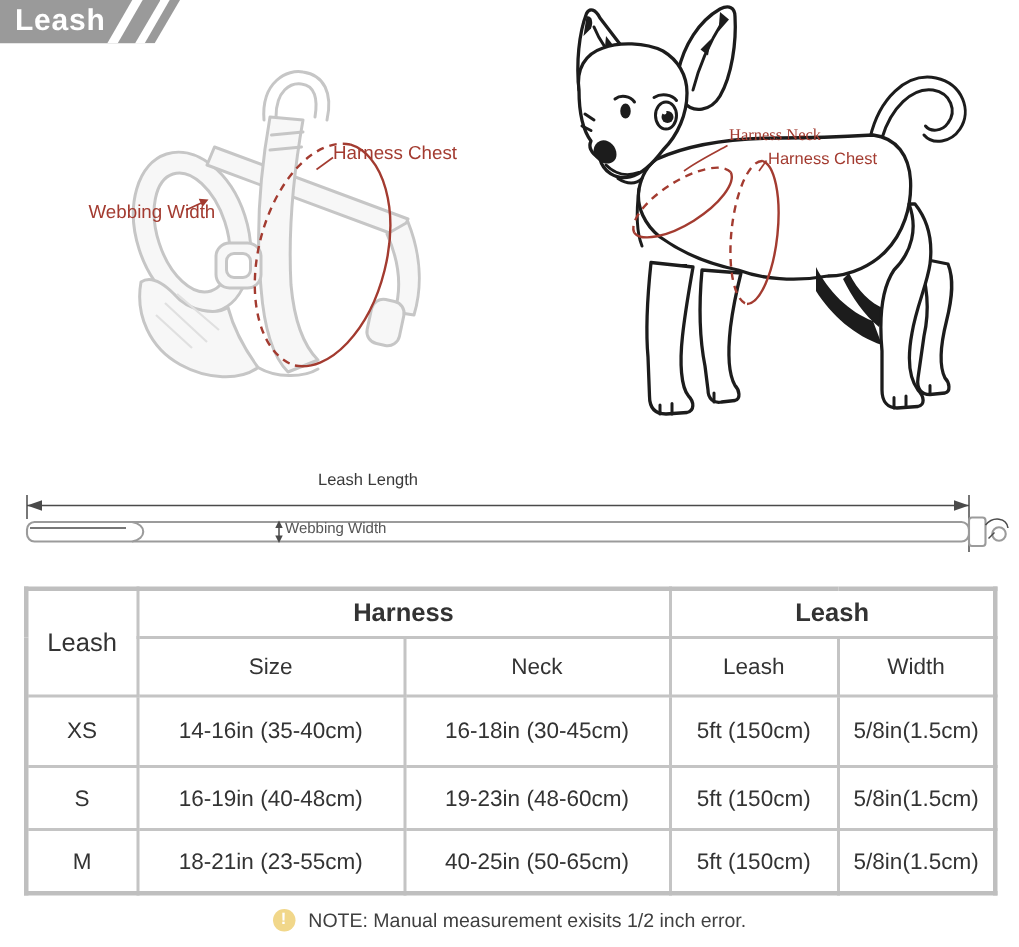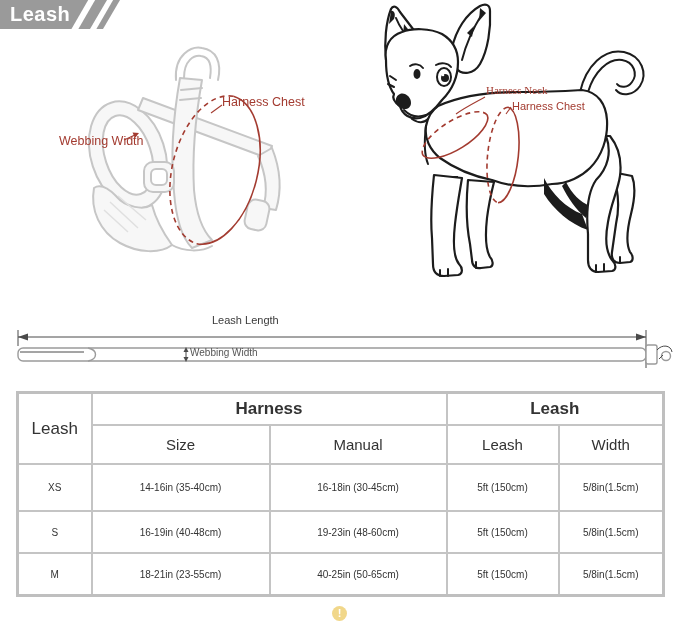--- a/index.html
+++ b/index.html
@@ -46,21 +46,21 @@
   .dim{stroke:#4a4a4a;stroke-width:1;fill:none;}
   .dim-fill{fill:#4a4a4a;stroke:none;}
   .lgray{stroke:#9b9b9b;stroke-width:1.4;fill:#ffffff;}
   #size-table{position:absolute;left:16px;top:391px;border-collapse:collapse;table-layout:fixed;
           border:3px solid #bfbfbf;background:#fff;}
   #size-table td{border:2px solid var(--table-border);text-align:center;vertical-align:middle;
           color:#333;padding:0;}
   #size-table .grp{font-weight:bold;font-size:17px;height:30px;}
   #size-table .corner{font-size:17px;}
   #size-table .sub{font-size:15px;height:37px;}
-  #size-table .dat{font-size:10px;}
+  #size-table .dat{font-size:15px;}
   #size-table tr.r-xs td{height:45px;} #size-table tr.r-s td,#size-table tr.r-m td{height:40px;}
   #note-row{position:absolute;left:0;right:0;top:606px;display:flex;align-items:center;
           justify-content:center;gap:9px;}
   #note-icon{width:15px;height:15px;border-radius:50%;background:var(--note-icon-bg);
           color:var(--note-icon-glyph);font-size:11px;font-weight:bold;line-height:15px;
           text-align:center;flex:0 0 auto;}
   #note-text{font-size:13px;color:#3f3f3f;}
 </style>
 </head>
 <body>
@@ -203,21 +203,21 @@
         <col style="width:105px">
     </colgroup>
     <tbody>
       <tr>
         <td class="corner" rowspan="2">Leash</td>
         <td class="grp" colspan="2">Harness</td>
         <td class="grp" colspan="2">Leash</td>
       </tr>
       <tr>
         <td class="sub">Size</td>
-        <td class="sub">Manual</td>
+        <td class="sub">Neck</td>
         <td class="sub">Leash</td>
         <td class="sub">Width</td>
       </tr>
       <tr class="r-xs">
         <td class="dat">XS</td>
         <td class="dat">14-16in (35-40cm)</td>
         <td class="dat">16-18in (30-45cm)</td>
         <td class="dat">5ft (150cm)</td>
         <td class="dat">5/8in(1.5cm)</td>
       </tr>
@@ -233,15 +233,16 @@
         <td class="dat">18-21in (23-55cm)</td>
         <td class="dat">40-25in (50-65cm)</td>
         <td class="dat">5ft (150cm)</td>
         <td class="dat">5/8in(1.5cm)</td>
       </tr>
     </tbody>
   </table>
 
   <div id="note-row">
     <span id="note-icon">!</span>
+    <span id="note-text">NOTE: Manual measurement exisits 1/2 inch error.</span>
   </div>
 
 </div>
 
 </body></html>

